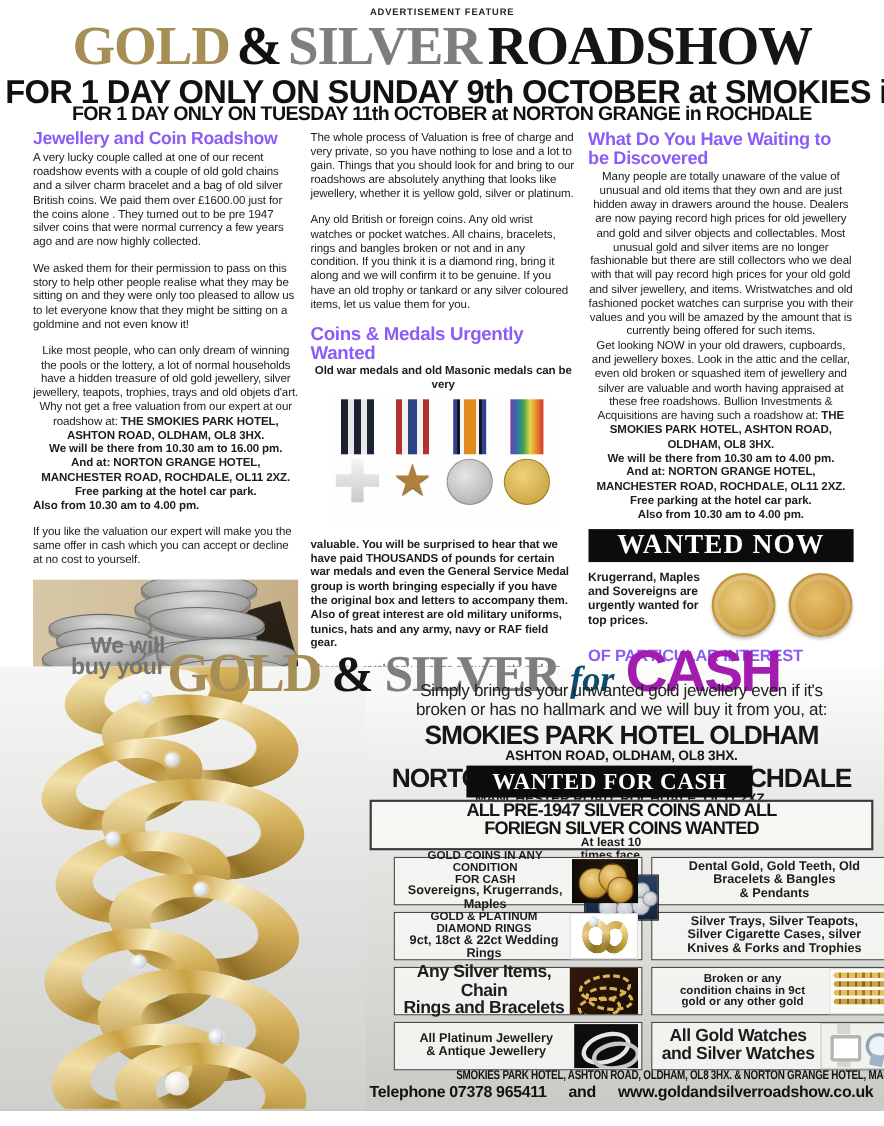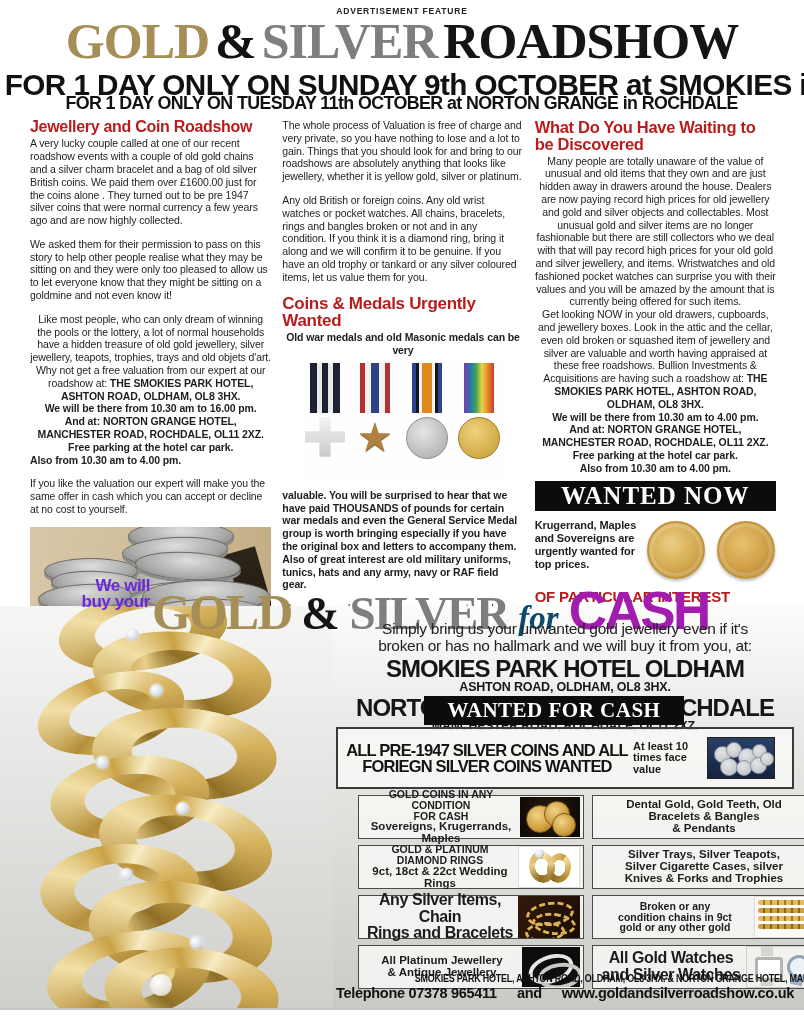--- a/index.html
+++ b/index.html
@@ -19,21 +19,21 @@
   .masthead .w-roadshow{color:#151515;}
   .date-line{position:absolute;left:0;width:100%;text-align:center;font-weight:bold;
     color:#111;white-space:nowrap;line-height:1;}
   .date-1{top:70px;font-size:30px;letter-spacing:-.6px;}
   .date-2{top:94px;font-size:18px;letter-spacing:-.6px;}
   
   .columns{position:absolute;top:119px;left:30px;width:746px;display:flex;gap:11px;}
   .col{flex:1;font-size:10.5px;line-height:1.22;letter-spacing:-.1px;color:#1d1d1d;}
   .col p{margin:0 0 11px 0;}
   .col p.tight{margin:0;text-align:center;}
-  .col h3{margin:0 0 2px 0;font-size:16px;letter-spacing:-.3px;color:#b91c1c;line-height:1.02;}
+  .col h3{margin:0 0 2px 0;font-size:16px;letter-spacing:-.3px;color:#8b5cf6;line-height:1.02;}
   .col .bold{font-weight:bold;}
   h3.medals-h{font-size:17px;margin-top:8px;}
   h3.discover-h{font-size:16.5px;}
   h3.particular-h{font-size:15px;margin-top:10px;letter-spacing:-.2px;}
   
   .coins-photo{position:relative;width:100%;height:134px;margin-top:6px;overflow:hidden;
     background:linear-gradient(100deg,#d9c8a8 0%,#cdbb97 55%,#c2ab83 100%);}
   .coins-photo .board{position:absolute;left:-50px;top:58px;width:300px;height:140px;
     background:linear-gradient(#2c2418,#171006);transform:rotate(-16deg);}
   .coin{border-radius:50%;border:1px solid #6a6a68;
@@ -106,39 +106,39 @@
   .r7{width:160px;height:90px;left:40px;top:238px;transform:rotate(-4deg);}
   .r8{width:185px;height:100px;left:88px;top:276px;transform:rotate(8deg);}
   .r9{width:165px;height:88px;left:46px;top:326px;transform:rotate(-10deg);}
   .r10{width:175px;height:92px;left:104px;top:342px;transform:rotate(5deg);}
   .g1{left:126px;top:22px;} .g2{left:150px;top:78px;} .g3{left:96px;top:150px;}
   .g4{left:176px;top:196px;} .g5{left:120px;top:262px;} .g6{left:190px;top:330px;}
   .pearl{position:absolute;left:150px;top:368px;width:22px;height:22px;border-radius:50%;
     background:radial-gradient(circle at 35% 30%,#fff,#e9e4d8 60%,#c9c2b2);z-index:2;}
   
   .wewill{position:absolute;top:578px;left:36px;width:114px;text-align:right;z-index:3;
-    font-weight:bold;font-size:17px;line-height:.92;letter-spacing:-.4px;color:#6d28d9;}
+    font-weight:bold;font-size:21px;line-height:.92;letter-spacing:-.4px;color:#737373;}
   .big-line{position:absolute;top:584px;left:152px;width:648px;z-index:3;display:flex;
     align-items:baseline;gap:10px;white-space:nowrap;line-height:1;}
   .big-line .bw-gold{font-family:"Liberation Serif",serif;font-weight:bold;font-size:50px;color:#a68e57;letter-spacing:-2px;}
   .big-line .bw-amp{font-family:"Liberation Serif",serif;font-weight:bold;font-size:46px;color:#141414;}
   .big-line .bw-silver{font-family:"Liberation Serif",serif;font-weight:bold;font-size:47px;color:#7e7e7e;letter-spacing:-2px;}
   .big-line .bw-for{font-family:"Liberation Serif",serif;font-weight:bold;font-style:italic;font-size:33px;color:#0c4a6e;}
   .big-line .bw-cash{font-weight:800;font-size:53px;color:#a21caf;letter-spacing:-2.5px;}
   .venues{position:absolute;top:620px;left:330px;width:470px;text-align:center;z-index:3;color:#161616;}
   .tagline{font-size:15.5px;line-height:1.12;letter-spacing:-.3px;color:#222;}
   .hotel-big{font-size:24px;font-weight:800;letter-spacing:-1px;line-height:1.0;margin-top:2px;white-space:nowrap;}
   .hotel-addr{font-size:12.5px;font-weight:bold;letter-spacing:-.2px;line-height:1.05;}
   .wfc-banner{position:absolute;top:696px;left:424px;width:260px;z-index:3;background:#0c0c0c;color:#fff;
     text-align:center;font-family:"Liberation Serif",serif;font-weight:bold;font-size:21px;
     letter-spacing:.5px;padding:2px 0;}
   
   .offers{position:absolute;top:727px;left:336px;width:458px;z-index:3;}
   .offer-box{border:2px solid #3a3a38;background:rgba(248,248,246,.85);box-sizing:border-box;}
-  .row1{height:62px;display:flex;align-items:center;padding:0 3px;}
+  .row1{height:46px;display:flex;align-items:center;padding:0 3px;flex-direction:column;}
   .row1-title{width:292px;text-align:center;font-weight:800;font-size:16.5px;
     letter-spacing:-.8px;line-height:.98;color:#141414;white-space:nowrap;}
   .row1-note{width:74px;text-align:left;font-weight:bold;font-size:11px;line-height:1.02;}
   .grid{margin-top:6px;display:grid;grid-template-columns:226px 224px;gap:6px 8px;padding-left:22px;}
   .cell{border:1.5px solid #4a4a48;background:rgba(246,246,244,.88);height:44px;
     display:flex;align-items:center;justify-content:center;text-align:center;
     padding:1px 3px;box-sizing:border-box;line-height:1.04;}
   .cell .txt{flex:1;}
   .cell .l-sm{font-weight:bold;font-size:10.5px;}
   .cell .l-md{font-weight:bold;font-size:11.5px;}

